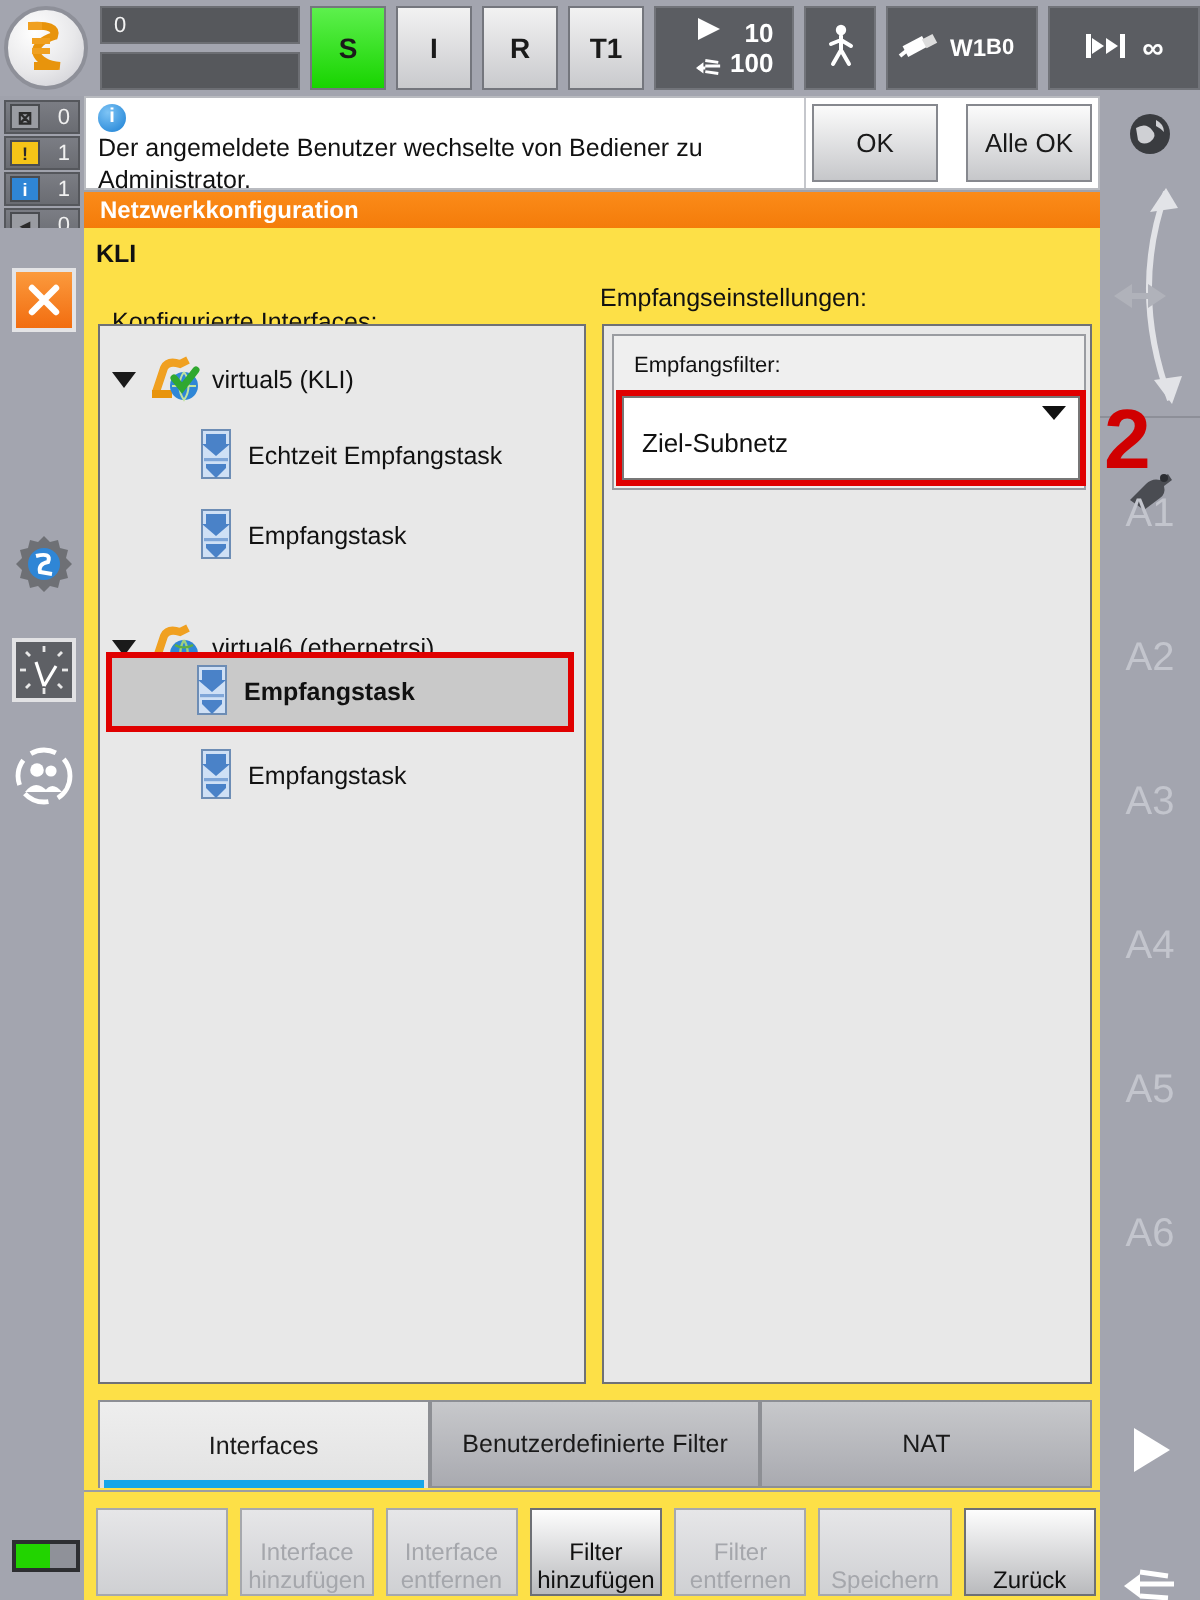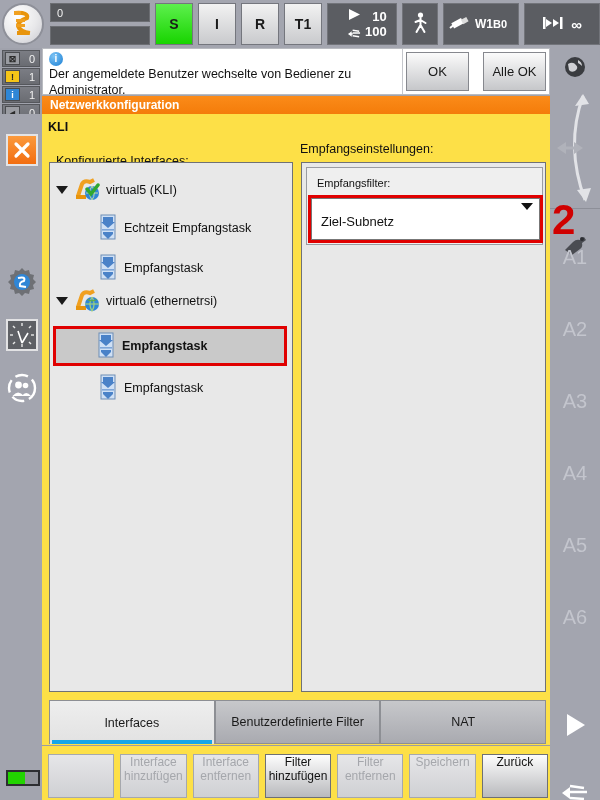--- a/index.html
+++ b/index.html
@@ -246,21 +246,21 @@
 
   
   .btnrow {
     position:absolute; left: 6px; top: 640px; width: 500px; height: 44px;
     display:flex; gap: 6px;
   }
   .bbtn {
     flex:1; border: 1px solid #a6a8ad;
     background: linear-gradient(#e6e6e8, #cfd0d3);
     color: #a5a7ac; font-size: 12px; line-height: 14px;
-    display:flex; align-items:flex-start; justify-content:center; text-align:center;
+    display:flex; align-items:flex-end; justify-content:center; text-align:center;
   }
   .bbtn.enabled {
     background: linear-gradient(#fdfdfd, #b9babd);
     border: 1px solid #6e7075; color:#111;
   }
   .bbtn.blank { color: transparent; }
 </style>
 </head>
 <body>
 
@@ -511,21 +511,21 @@
           <svg width="20" height="26" viewBox="0 0 20 26">
             <rect x="3" y="1" width="14" height="24" fill="#cfe0f5" stroke="#6d8db5"></rect>
             <polygon points="5,3 15,3 15,8 17,8 10,14 3,8 5,8" fill="#4a82c8"></polygon>
             <rect x="4" y="15" width="12" height="1.6" fill="#7fa6d8"></rect>
             <polygon points="5,18 15,18 15,20 10,25 5,20" fill="#4a82c8"></polygon>
           </svg>
         </span>
         <span class="tlabel">Empfangstask</span>
       </div>
 
-      <div class="trow" style="left:6px; top:121px;">
+      <div class="trow" style="left:6px; top:144px;">
         <span class="tw-arrow"></span>
         <span>
           <svg width="26" height="26" viewBox="0 0 26 26">
             <path d="M4 20 L8 8 Q10 4 16 6 L20 4" stroke="#f0a020" stroke-width="4" fill="none"></path>
             <rect x="2" y="19" width="10" height="4" fill="#e8940c"></rect>
             <circle cx="18" cy="17" r="7" fill="#2f86d6"></circle>
             <path d="M11 17 h14" stroke="#9fd07f" stroke-width="1.2"></path>
             <path d="M18 10 a10 12 0 0 1 0 14 a10 12 0 0 1 0 -14" stroke="#9fd07f" stroke-width="1.2" fill="none"></path>
             <path d="M13.5 12.5 a8 7 0 0 0 9 0" stroke="#5fae3f" stroke-width="1.2" fill="none"></path>
           </svg>

